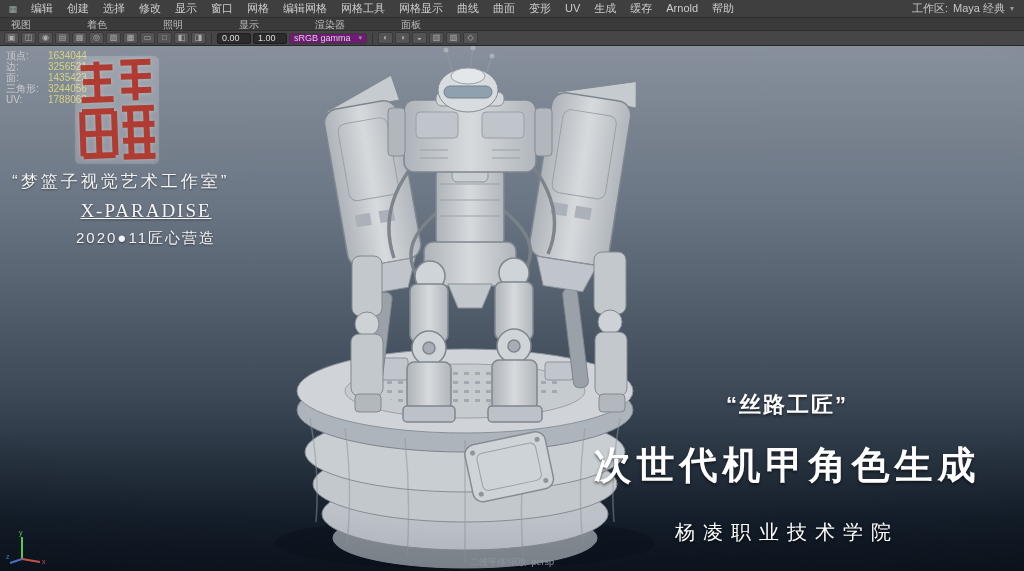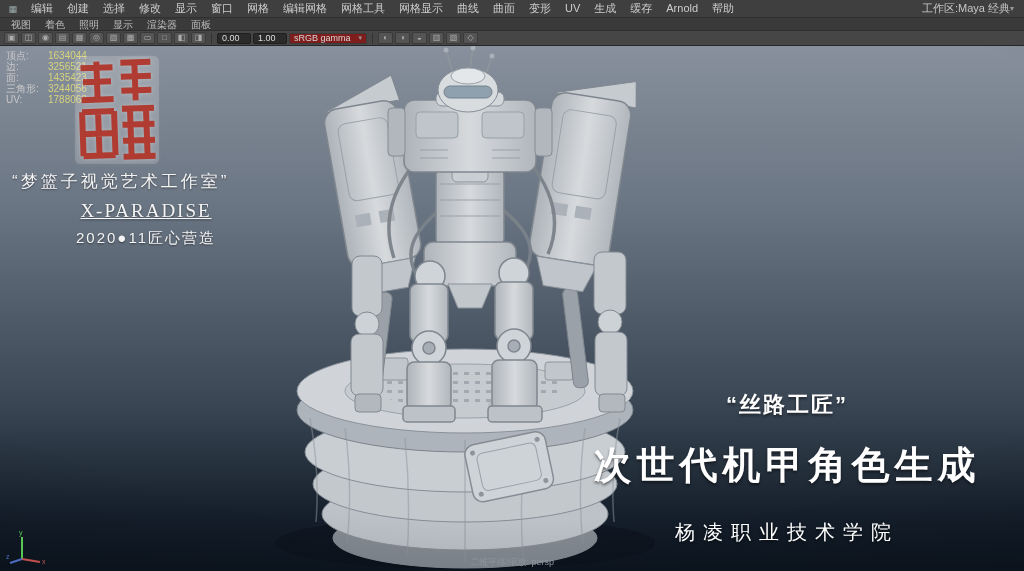--- a/index.html
+++ b/index.html
@@ -6,35 +6,35 @@
   html,body { background:#222; }
   .app{ position:relative; width:1024px; height:571px; overflow:hidden;
         font-family:"Liberation Sans", sans-serif; background:#444; }
 
   
   .menubar{ height:18px; background:#3f3f3f; border-bottom:1px solid #313131;
             display:flex; align-items:center; padding:0 6px; }
   .menubar .logo{ width:14px; height:12px; color:#9aa; font-size:9px; display:flex;
                   align-items:center; justify-content:center; margin-right:4px; }
   .menubar .item{ font-size:11px; color:#cccccc; padding:0 7px; line-height:17px; cursor:default; }
-  .workspace{ margin-left:auto; font-size:11px; color:#c6c6c6; display:flex; align-items:center; padding-right:4px;}
+  .workspace{ margin-left:auto; font-size:11px; color:#c6c6c6; display:flex; gap:5px; align-items:center; padding-right:4px;}
   .workspace .caret{ font-size:8px; color:#999; }
 
   .panelbar{ height:13px; background:#3a3a3a; border-bottom:1px solid #2e2e2e;
-             display:flex; align-items:center; padding:0 4px; }
+             display:flex; align-items:center; padding:0 4px;gap:42px; }
   .panelbar .item{ font-size:10px; color:#bdbdbd; padding:0 7px; line-height:13px; }
 
   .toolbar{ height:15px; background:#464646; border-bottom:1px solid #272727;
             display:flex; align-items:center; gap:2px; padding:0 4px; }
   .ticon{ width:15px; height:12px; background:#545454; border:1px solid #3a3a3a; border-radius:2px;
           color:#aeaeae; font-size:8px; line-height:10px; display:flex; align-items:center; justify-content:center; }
   .tsep{ width:1px; height:11px; background:#333; margin:0 3px; }
   .tfield{ min-width:34px; height:11px; background:#2b2b2b; border:1px solid #1f1f1f; border-radius:2px;
            color:#dddddd; font-size:9px; padding:0 4px; display:flex; align-items:center; }
-  .tdrop{ min-width:78px; height:11px; background:#7f1d1d; border:1px solid #3a3a3a; border-radius:2px;
+  .tdrop{ min-width:78px; height:11px; background:#701a75; border:1px solid #3a3a3a; border-radius:2px;
           color:#d6d6d6; font-size:9px; padding:0 4px; display:flex; align-items:center; justify-content:space-between; gap:4px;}
   .tdrop .caret{ font-size:7px; color:#999; }
 
   
   .viewport{ position:absolute; top:46px; left:0; right:0; bottom:0;
              background:linear-gradient(180deg,#87909c 0%, #6b7684 30%, #3a4654 68%, #141e2a 90%, #0c141e 100%); }
   .viewport::after{ content:""; position:absolute; inset:0; pointer-events:none;
              background:radial-gradient(120% 95% at 50% 38%, rgba(0,0,0,0) 55%, rgba(4,9,16,0.38) 100%); }
   .mech{ position:absolute; inset:0; width:100%; height:100%; }
 

